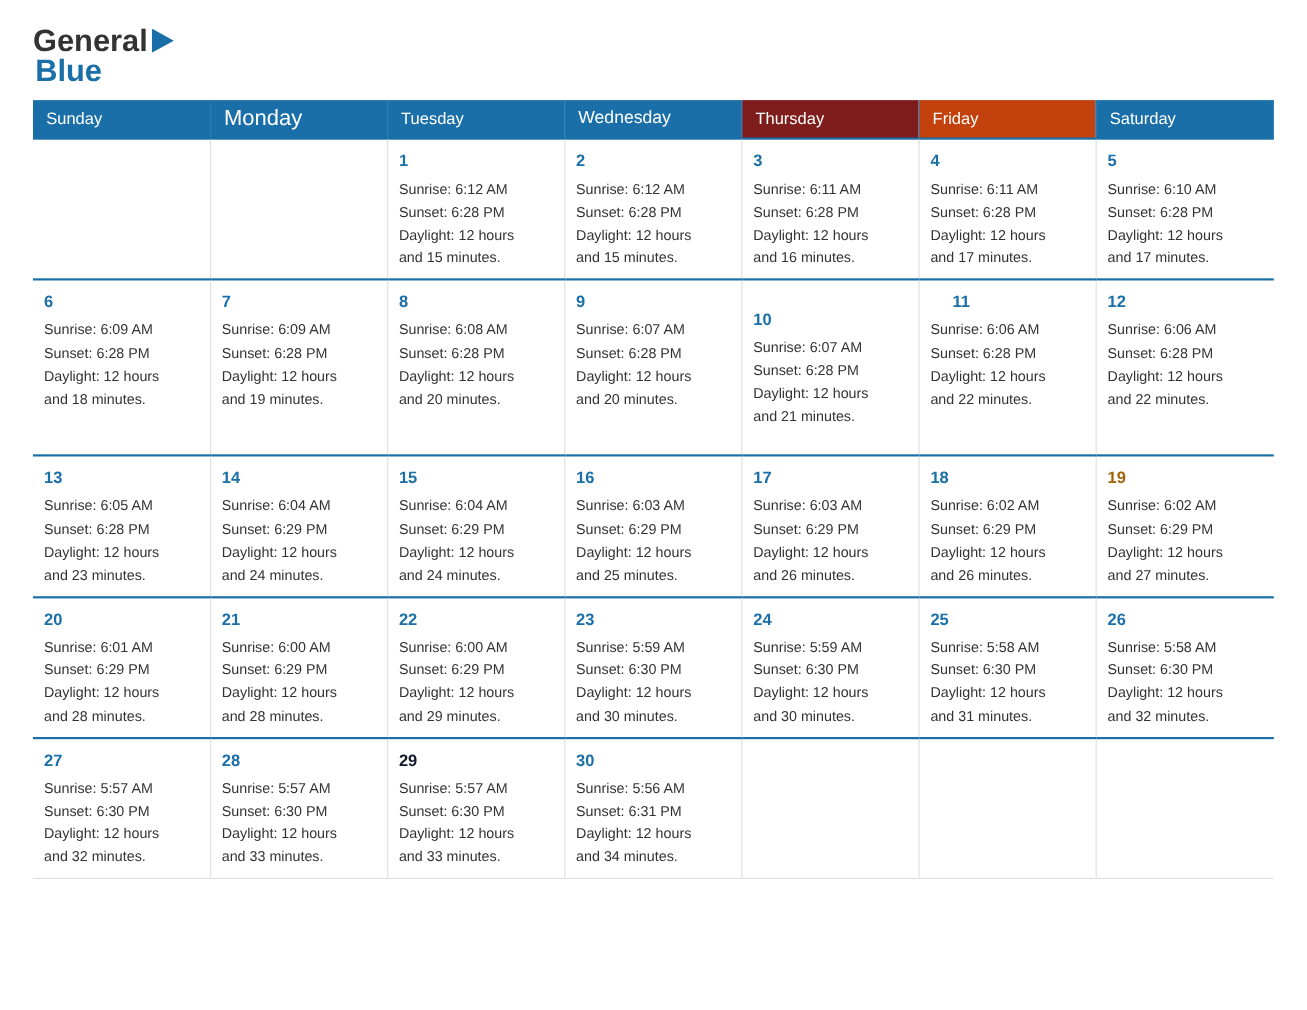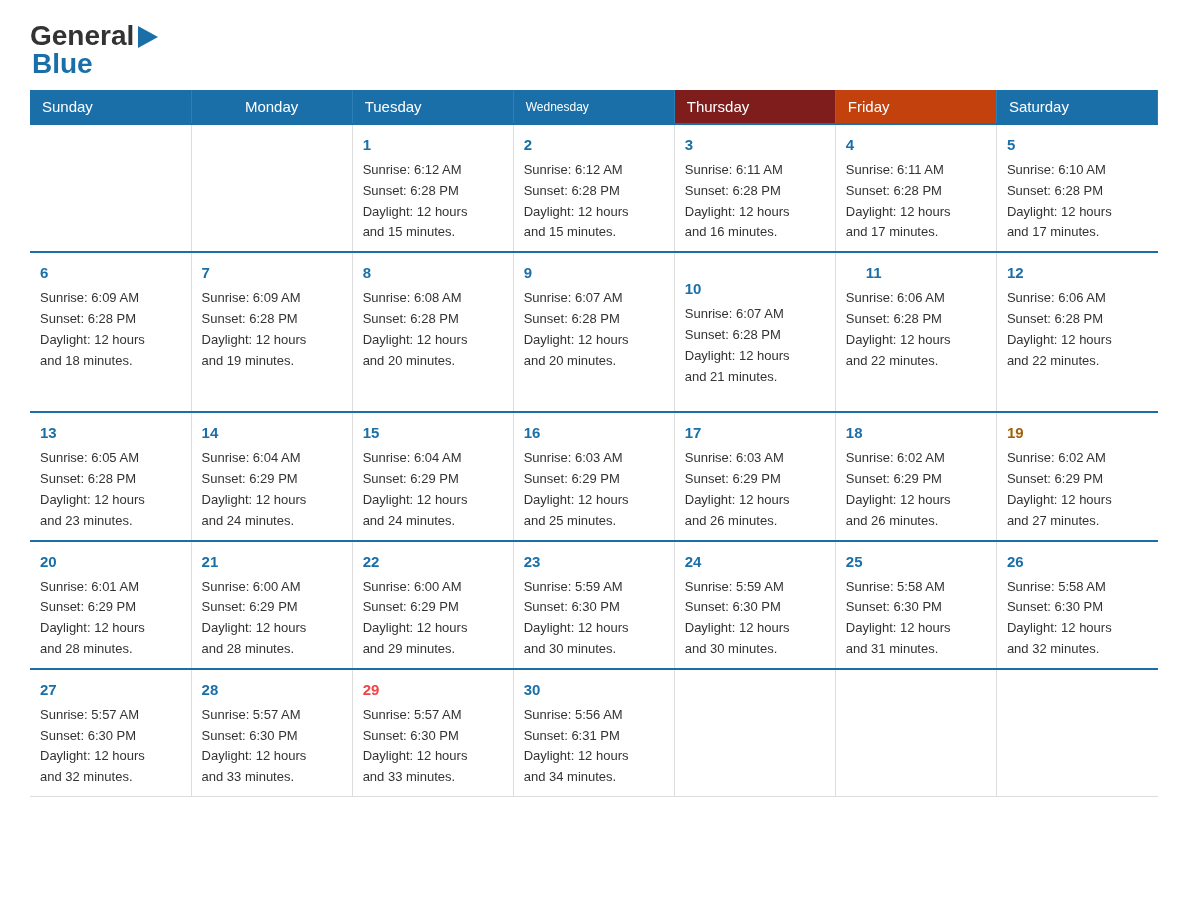--- a/index.html
+++ b/index.html
@@ -89,23 +89,23 @@
   <div class="title-section">
     <div class="month-title"></div>
     <div class="location"></div>
   </div>
 </div>
 
 <table style="width:100%; border-collapse:collapse;">
   <thead>
     <tr>
     <th style="background-color: rgb(26, 111, 168); color: rgb(255, 255, 255); padding: 8px 12px; font-size: 15px; font-weight: normal; text-align: left; border-right: 1px solid rgb(42, 127, 184);">Sunday</th>
-        <th style="background-color: rgb(26, 111, 168); color: rgb(255, 255, 255); padding: 4px 12px; font-size: 15px; font-weight: normal; text-align: center; border-right: 1px solid rgb(42, 127, 184);">Monday</th>
+        <th style="background-color: rgb(26, 111, 168); color: rgb(255, 255, 255); padding: 4px 12px; font-size: 20px; font-weight: normal; text-align: left; border-right: 1px solid rgb(42, 127, 184);">Monday</th>
         <th style="background-color: rgb(26, 111, 168); color: rgb(255, 255, 255); padding: 8px 12px; font-size: 15px; font-weight: normal; text-align: left; border-right: 1px solid rgb(42, 127, 184);">Tuesday</th>
-        <th style="background-color: rgb(26, 111, 168); color: rgb(255, 255, 255); padding: 8px 12px; font-size: 12px; font-weight: normal; text-align: left; border-right: 1px solid rgb(42, 127, 184);">Wednesday</th>
+        <th style="background-color: rgb(26, 111, 168); color: rgb(255, 255, 255); padding: 8px 12px; font-size: 16px; font-weight: normal; text-align: left; border-right: 1px solid rgb(42, 127, 184);">Wednesday</th>
         <th style="background-color: #7f1d1d; color: rgb(255, 255, 255); padding: 8px 12px; font-size: 15px; font-weight: normal; text-align: left; border-right: 1px solid rgb(42, 127, 184);">Thursday</th>
         <th style="background-color: #c2410c; color: rgb(255, 255, 255); padding: 8px 12px; font-size: 15px; font-weight: normal; text-align: left; border-right: 1px solid rgb(42, 127, 184);">Friday</th>
         <th style="background-color: rgb(26, 111, 168); color: rgb(255, 255, 255); padding: 8px 12px; font-size: 15px; font-weight: normal; text-align: left; border-right: 1px solid rgb(42, 127, 184); margin-left: 25px;">Saturday</th>
       </tr>
   </thead>
   <tbody id="calendar-body">
   <tr>
         <td style="vertical-align: top; padding: 8px 10px; border-top: 2px solid rgb(26, 111, 168); border-right: 1px solid rgb(221, 221, 221); min-height: 110px; width: 14.2857%; font-size: 13px; color: rgb(51, 51, 51); line-height: 1.6;"></td>
         <td style="vertical-align: top; padding: 8px 10px; border-top: 2px solid rgb(26, 111, 168); border-right: 1px solid rgb(221, 221, 221); min-height: 110px; width: 14.2857%; font-size: 13px; color: rgb(51, 51, 51); line-height: 1.6;"></td>
         <td style="vertical-align: top; padding: 8px 10px; border-top: 2px solid rgb(26, 111, 168); border-right: 1px solid rgb(221, 221, 221); min-height: 110px; width: 14.2857%; font-size: 13px; color: rgb(51, 51, 51); line-height: 1.6;">
@@ -222,21 +222,21 @@
       <tr>
         <td style="vertical-align: top; padding: 8px 10px; border-top: 2px solid rgb(26, 111, 168); border-right: 1px solid rgb(221, 221, 221); min-height: 110px; width: 14.2857%; font-size: 13px; color: rgb(51, 51, 51); line-height: 1.6;">
           <span style="font-size: 15px; font-weight: bold; color: rgb(26, 111, 168); display: block; margin-bottom: 3px;">27</span>
           <div style="font-size: 13px; color: rgb(51, 51, 51); line-height: 1.6;">Sunrise: 5:57 AM<br>Sunset: 6:30 PM<br>Daylight: 12 hours<br>and 32 minutes.</div>
         </td>
         <td style="vertical-align: top; padding: 8px 10px; border-top: 2px solid rgb(26, 111, 168); border-right: 1px solid rgb(221, 221, 221); min-height: 110px; width: 14.2857%; font-size: 13px; color: rgb(51, 51, 51); line-height: 1.6;">
           <span style="font-size: 15px; font-weight: bold; color: rgb(26, 111, 168); display: block; margin-bottom: 3px;">28</span>
           <div style="font-size: 13px; color: rgb(51, 51, 51); line-height: 1.6;">Sunrise: 5:57 AM<br>Sunset: 6:30 PM<br>Daylight: 12 hours<br>and 33 minutes.</div>
         </td>
         <td style="vertical-align: top; padding: 8px 10px; border-top: 2px solid rgb(26, 111, 168); border-right: 1px solid rgb(221, 221, 221); min-height: 110px; width: 14.2857%; font-size: 13px; color: rgb(51, 51, 51); line-height: 1.6;">
-          <span style="font-size: 15px; font-weight: bold; color: #ef4444; display: block; margin-bottom: 3px;">29</span>
+          <span style="font-size: 15px; font-weight: bold; color: #0f172a; display: block; margin-bottom: 3px;">29</span>
           <div style="font-size: 13px; color: rgb(51, 51, 51); line-height: 1.6;">Sunrise: 5:57 AM<br>Sunset: 6:30 PM<br>Daylight: 12 hours<br>and 33 minutes.</div>
         </td>
         <td style="vertical-align: top; padding: 8px 10px; border-top: 2px solid rgb(26, 111, 168); border-right: 1px solid rgb(221, 221, 221); min-height: 110px; width: 14.2857%; font-size: 13px; color: rgb(51, 51, 51); line-height: 1.6;">
           <span style="font-size: 15px; font-weight: bold; color: rgb(26, 111, 168); display: block; margin-bottom: 3px;">30</span>
           <div style="font-size: 13px; color: rgb(51, 51, 51); line-height: 1.6;">Sunrise: 5:56 AM<br>Sunset: 6:31 PM<br>Daylight: 12 hours<br>and 34 minutes.</div>
         </td>
         <td style="vertical-align: top; padding: 8px 10px; border-top: 2px solid rgb(26, 111, 168); border-right: 1px solid rgb(221, 221, 221); min-height: 110px; width: 14.2857%; font-size: 13px; color: rgb(51, 51, 51); line-height: 1.6;"></td>
         <td style="vertical-align: top; padding: 8px 10px; border-top: 2px solid rgb(26, 111, 168); border-right: 1px solid rgb(221, 221, 221); min-height: 110px; width: 14.2857%; font-size: 13px; color: rgb(51, 51, 51); line-height: 1.6;"></td>
         <td style="vertical-align: top; padding: 8px 10px; border-top: 2px solid rgb(26, 111, 168); border-right: none; min-height: 110px; width: 14.2857%; font-size: 13px; color: rgb(51, 51, 51); line-height: 1.6;"></td>
       </tr>

